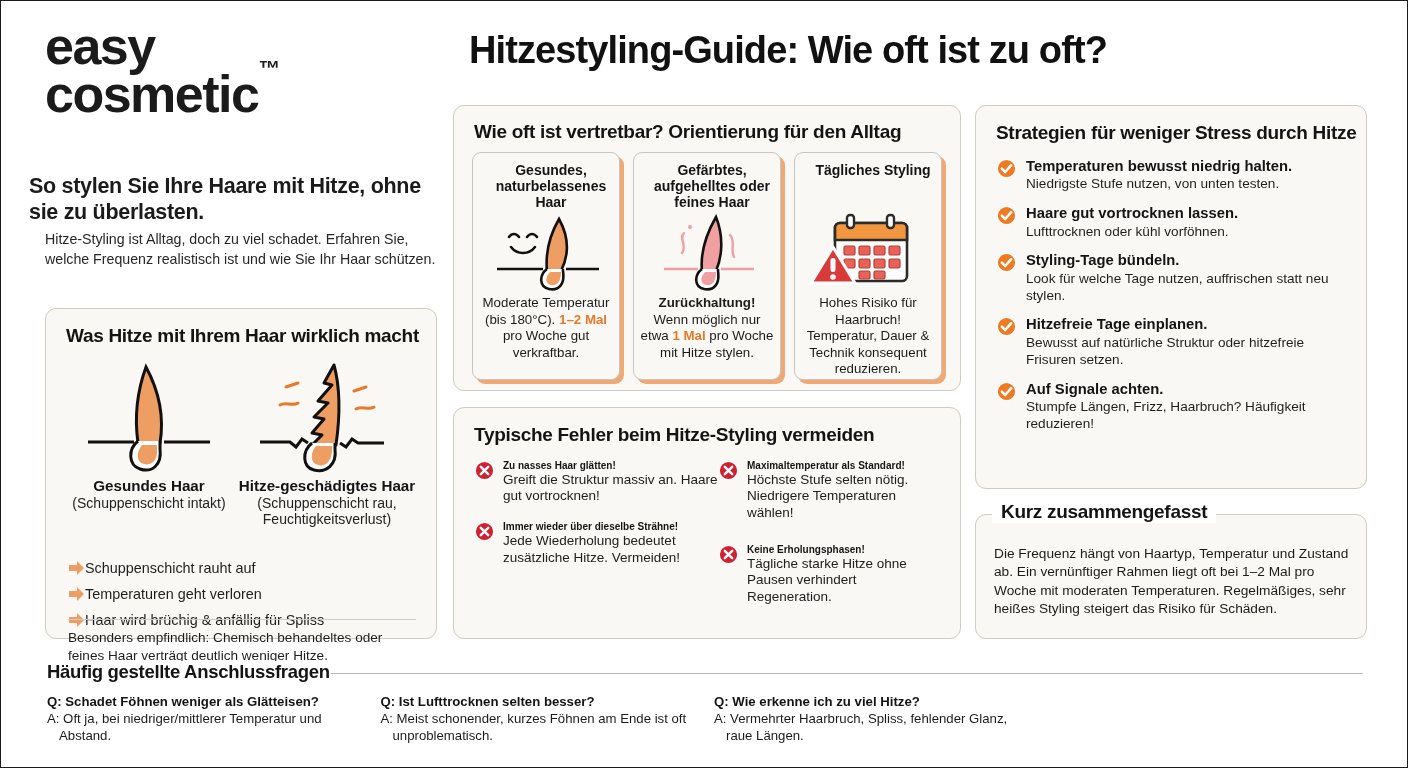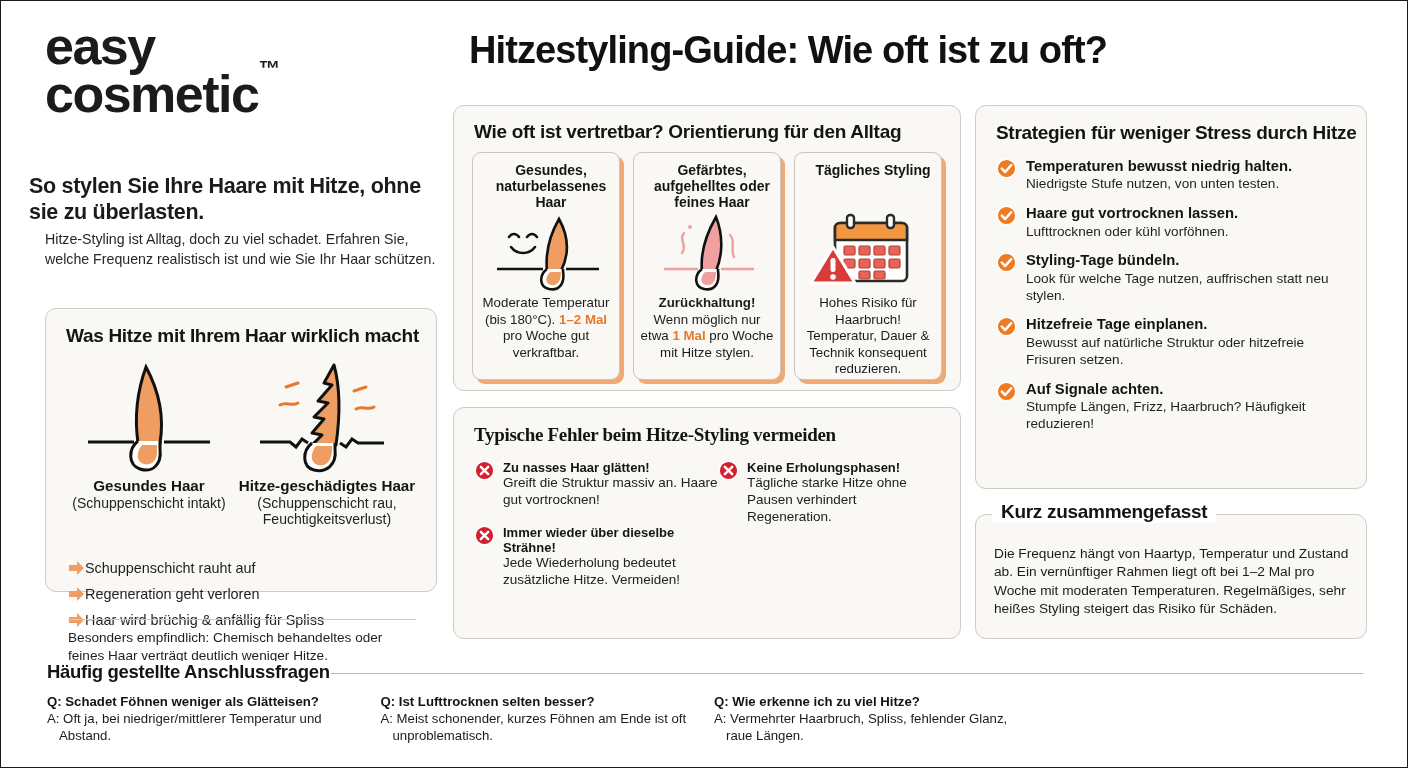--- a/index.html
+++ b/index.html
@@ -61,21 +61,21 @@
 
   
   .legend-card > .legend-title {
     position: absolute; top: -14px; left: 16px;
     background: #ffffff; padding: 0 9px;
     font-size: 19px; font-weight: 700; color: #141414;
     letter-spacing: -0.3px; white-space: nowrap;
   }
 
   
-  #card-effects { left: 44px; top: 307px; width: 392px; height: 284px; }
+  #card-effects { left: 44px; top: 307px; width: 392px; height: 331px; }
   #card-effects .card-title { position: absolute; left: 20px; top: 16px; }
 
   .hair-figs { position: absolute; top: 48px; left: 0; width: 100%; height: 120px; }
   .hair-fig { position: absolute; top: 0; width: 160px; height: 120px; }
   .hair-fig.left { left: 22px; }
   .hair-fig.right { left: 196px; }
 
   .hair-caps { position: absolute; top: 168px; left: 0; width: 100%; }
   .hair-cap { position: absolute; text-align: center; width: 178px; }
   .hair-cap.left { left: 14px; }
@@ -118,27 +118,27 @@
   }
   .freq-foot {
     position: absolute; left: 6px; right: 6px; top: 142px;
     font-size: 13.3px; color: #1b1b1b; text-align: center; line-height: 1.25;
   }
   .hl { color: #e8792a; font-weight: 700; }
   .bld { font-weight: 700; }
 
   
   #card-mistakes { left: 452px; top: 406px; width: 508px; height: 232px; }
-  #card-mistakes .card-title { position: absolute; left: 20px; top: 16px; font-family: Liberation Serif, serif; }
+  #card-mistakes .card-title { position: absolute; left: 20px; top: 16px; }
   .mist-grid {
     position: absolute; left: 20px; top: 52px; width: 470px;
     display: grid; grid-template-columns: 244px 226px; column-gap: 0px;
   }
   .mist-item { display: flex; gap: 8px; margin-bottom: 16px; }
-  .mist-item .body .h { font-size: 13px; font-weight: 700; color: #141414; line-height: 1.17; }
+  .mist-item .body .h { font-size: 10px; font-weight: 700; color: #141414; line-height: 1.17; }
   .mist-item .body .p { font-size: 13.5px; color: #202020; line-height: 1.24; }
   .mist-col2 .mist-item:first-child { margin-bottom: 22px; }
 
   
   #card-strategies { left: 974px; top: 104px; width: 392px; height: 384px; }
   #card-strategies .card-title { position: absolute; left: 20px; top: 16px; }
   .strat-list { position: absolute; left: 20px; top: 52px; width: 358px; }
   .strat-row { display: flex; gap: 9px; margin-bottom: 12.5px; }
   .strat-row .h { font-size: 14.8px; font-weight: 700; color: #141414; line-height: 1.18; }
   .strat-row .p { font-size: 13.6px; color: #1f1f1f; line-height: 1.26; }
@@ -230,21 +230,21 @@
             </svg>
         </span>
         <span class="txt">Schuppenschicht rauht auf</span>
       </div>
       <div class="eff-row">
         <span>
           <svg class="icon-svg" width="17" height="18" viewBox="0 0 17 18">
               <path d="M1 6 L9 6 L9 2 L16 9 L9 16 L9 12 L1 12 Z" fill="#ef9e63"></path>
             </svg>
         </span>
-        <span class="txt">Regeneration geht verloren</span>
+        <span class="txt">Temperaturen geht verloren</span>
       </div>
       <div class="eff-row">
         <span>
           <svg class="icon-svg" width="17" height="18" viewBox="0 0 17 18">
               <path d="M1 6 L9 6 L9 2 L16 9 L9 16 L9 12 L1 12 Z" fill="#ef9e63"></path>
             </svg>
         </span>
         <span class="txt">Haar wird brüchig &amp; anfällig für Spliss</span>
       </div>
     </div>
@@ -354,20 +354,32 @@
       </div>
       <div class="mist-col2">
         <div class="mist-item">
           <span>
             <svg class="icon-svg" width="21" height="21" viewBox="0 0 21 21">
                 <circle cx="10.5" cy="10.5" r="9.3" fill="#d32030" stroke="#fff" stroke-width="1.4"></circle>
                 <path d="M6.8 6.8 L14.2 14.2 M14.2 6.8 L6.8 14.2" stroke="#fff" stroke-width="2.4" stroke-linecap="round"></path>
               </svg>
           </span>
           <div class="body">
+            <div class="h">Maximaltemperatur als Standard!</div>
+            <div class="p">Höchste Stufe selten nötig. Niedrigere Temperaturen wählen!</div>
+          </div>
+        </div>
+        <div class="mist-item">
+          <span>
+            <svg class="icon-svg" width="21" height="21" viewBox="0 0 21 21">
+                <circle cx="10.5" cy="10.5" r="9.3" fill="#d32030" stroke="#fff" stroke-width="1.4"></circle>
+                <path d="M6.8 6.8 L14.2 14.2 M14.2 6.8 L6.8 14.2" stroke="#fff" stroke-width="2.4" stroke-linecap="round"></path>
+              </svg>
+          </span>
+          <div class="body">
             <div class="h">Keine Erholungsphasen!</div>
             <div class="p">Tägliche starke Hitze ohne Pausen verhindert Regeneration.</div>
           </div>
         </div>
       </div>
     </div>
   </div>
 
   <div class="card" id="card-strategies">
     <div class="card-title">Strategien für weniger Stress durch Hitze</div>

